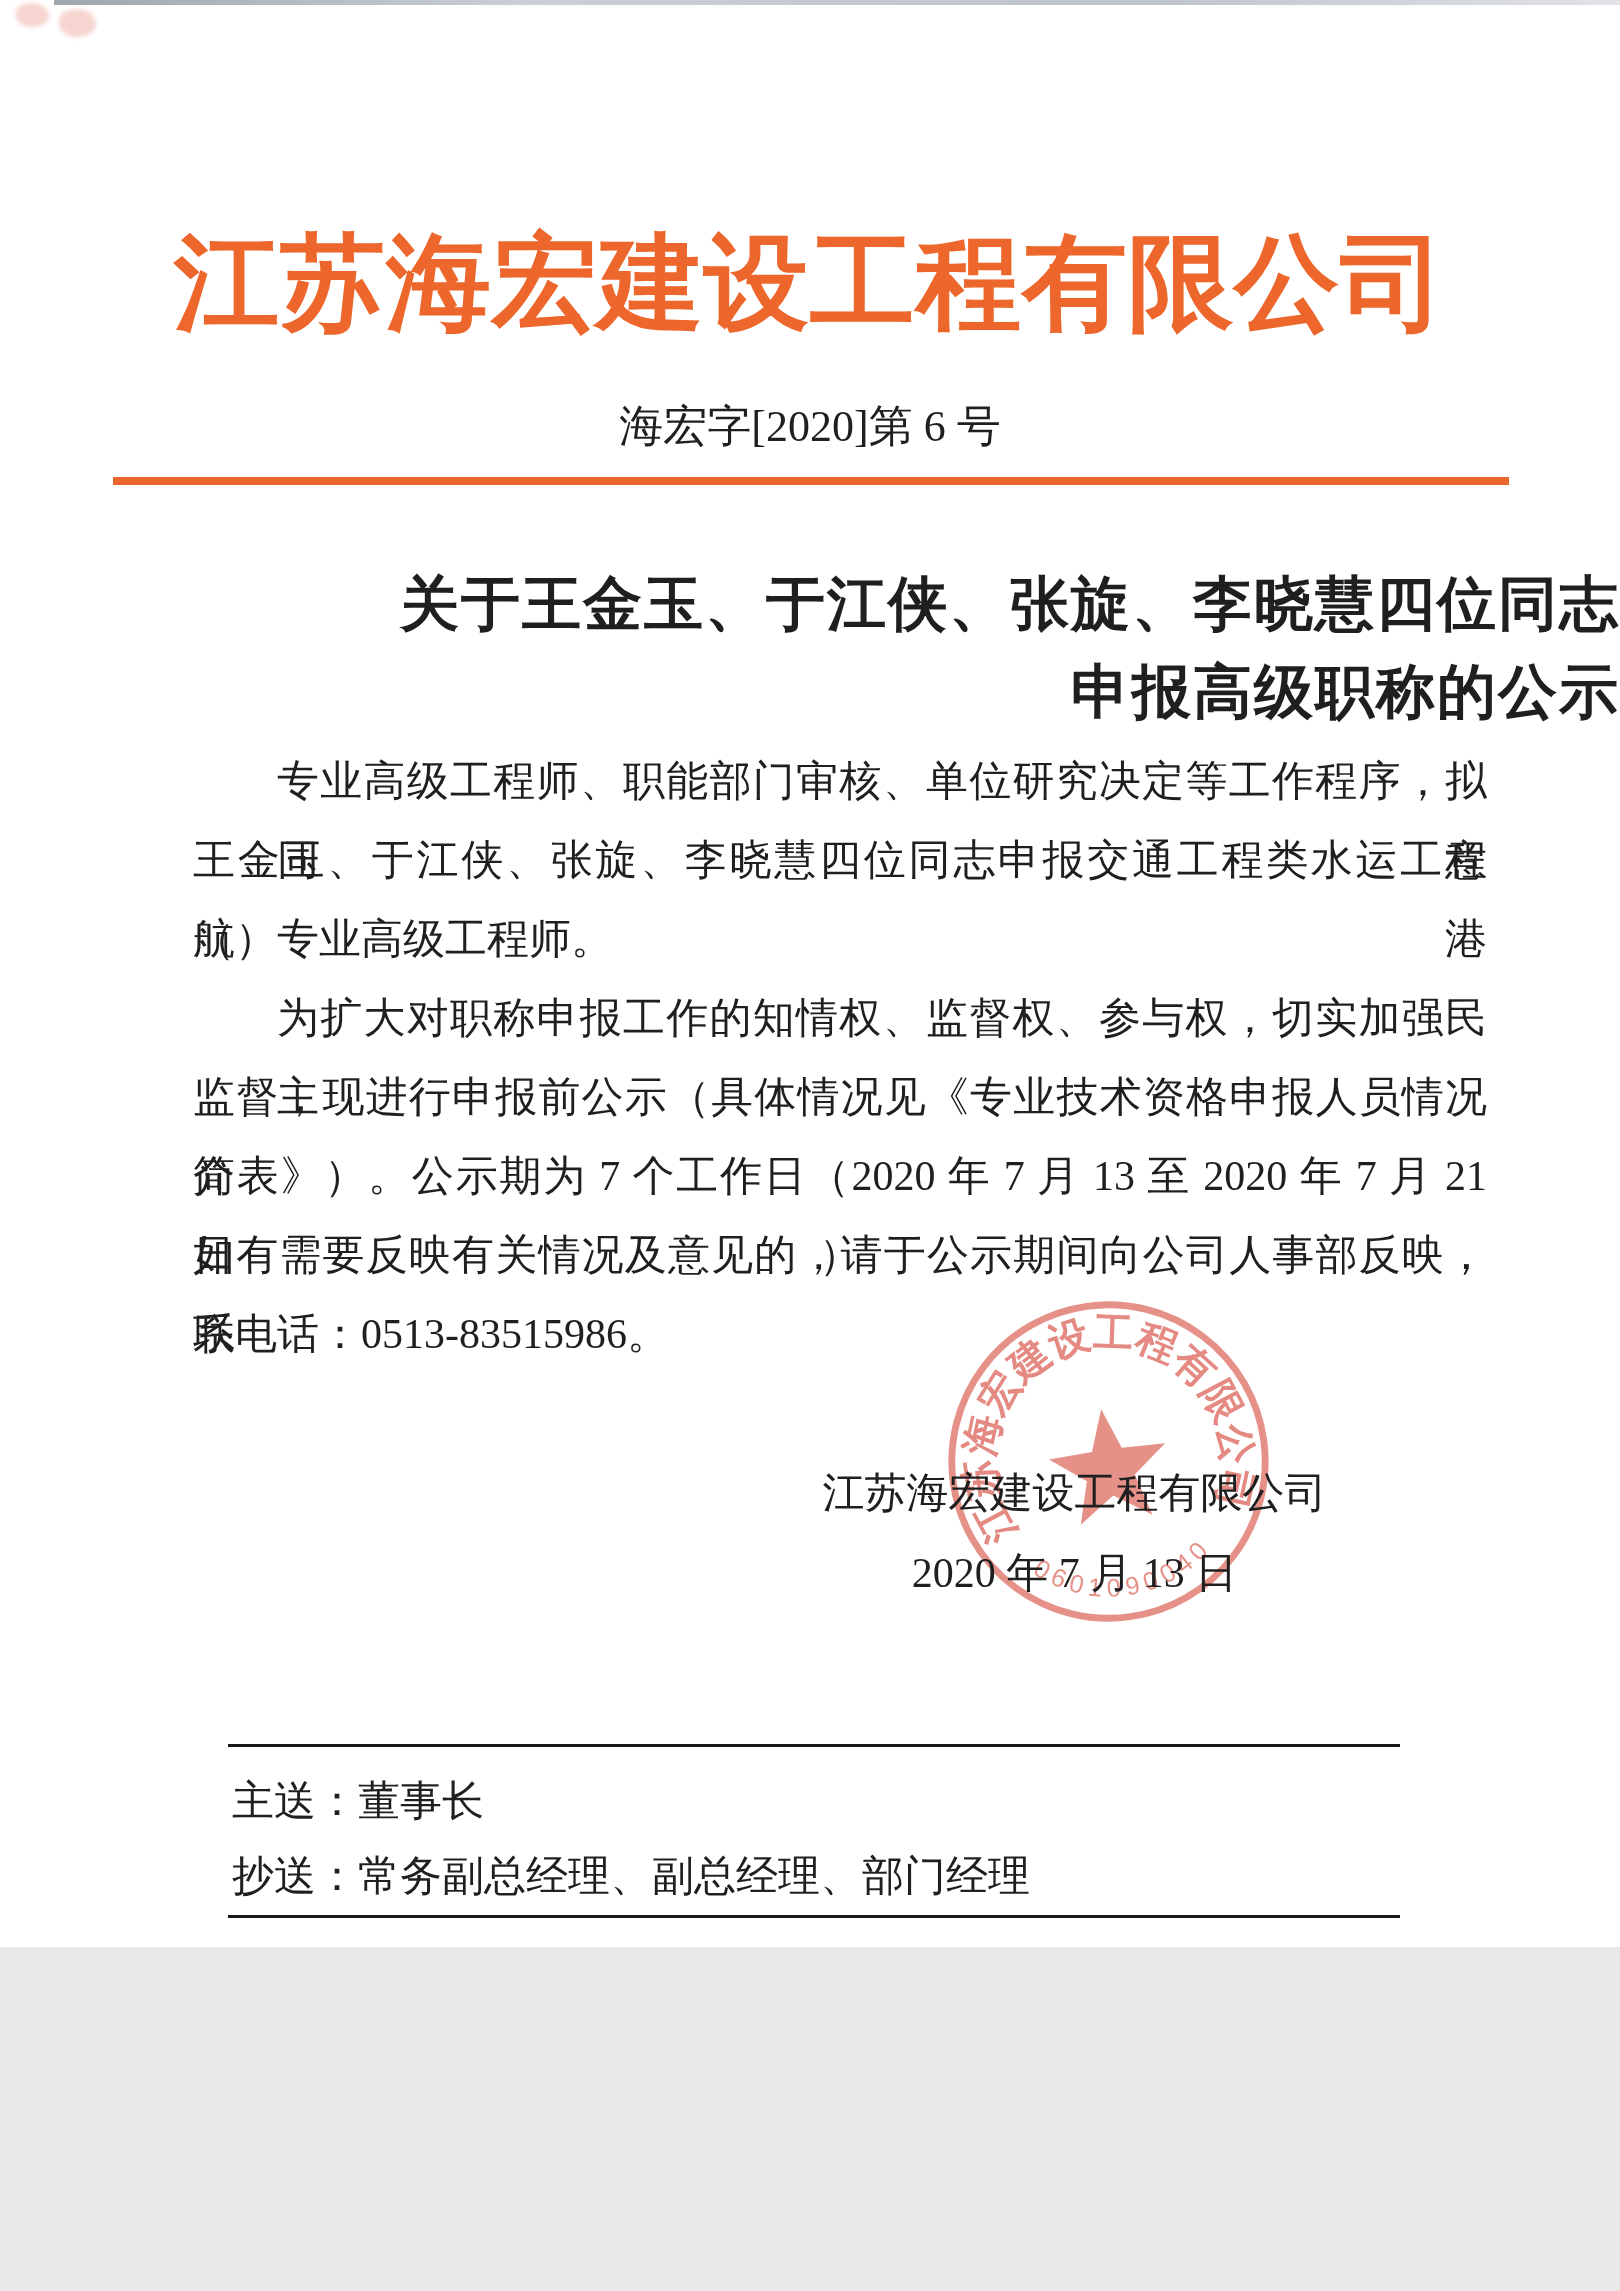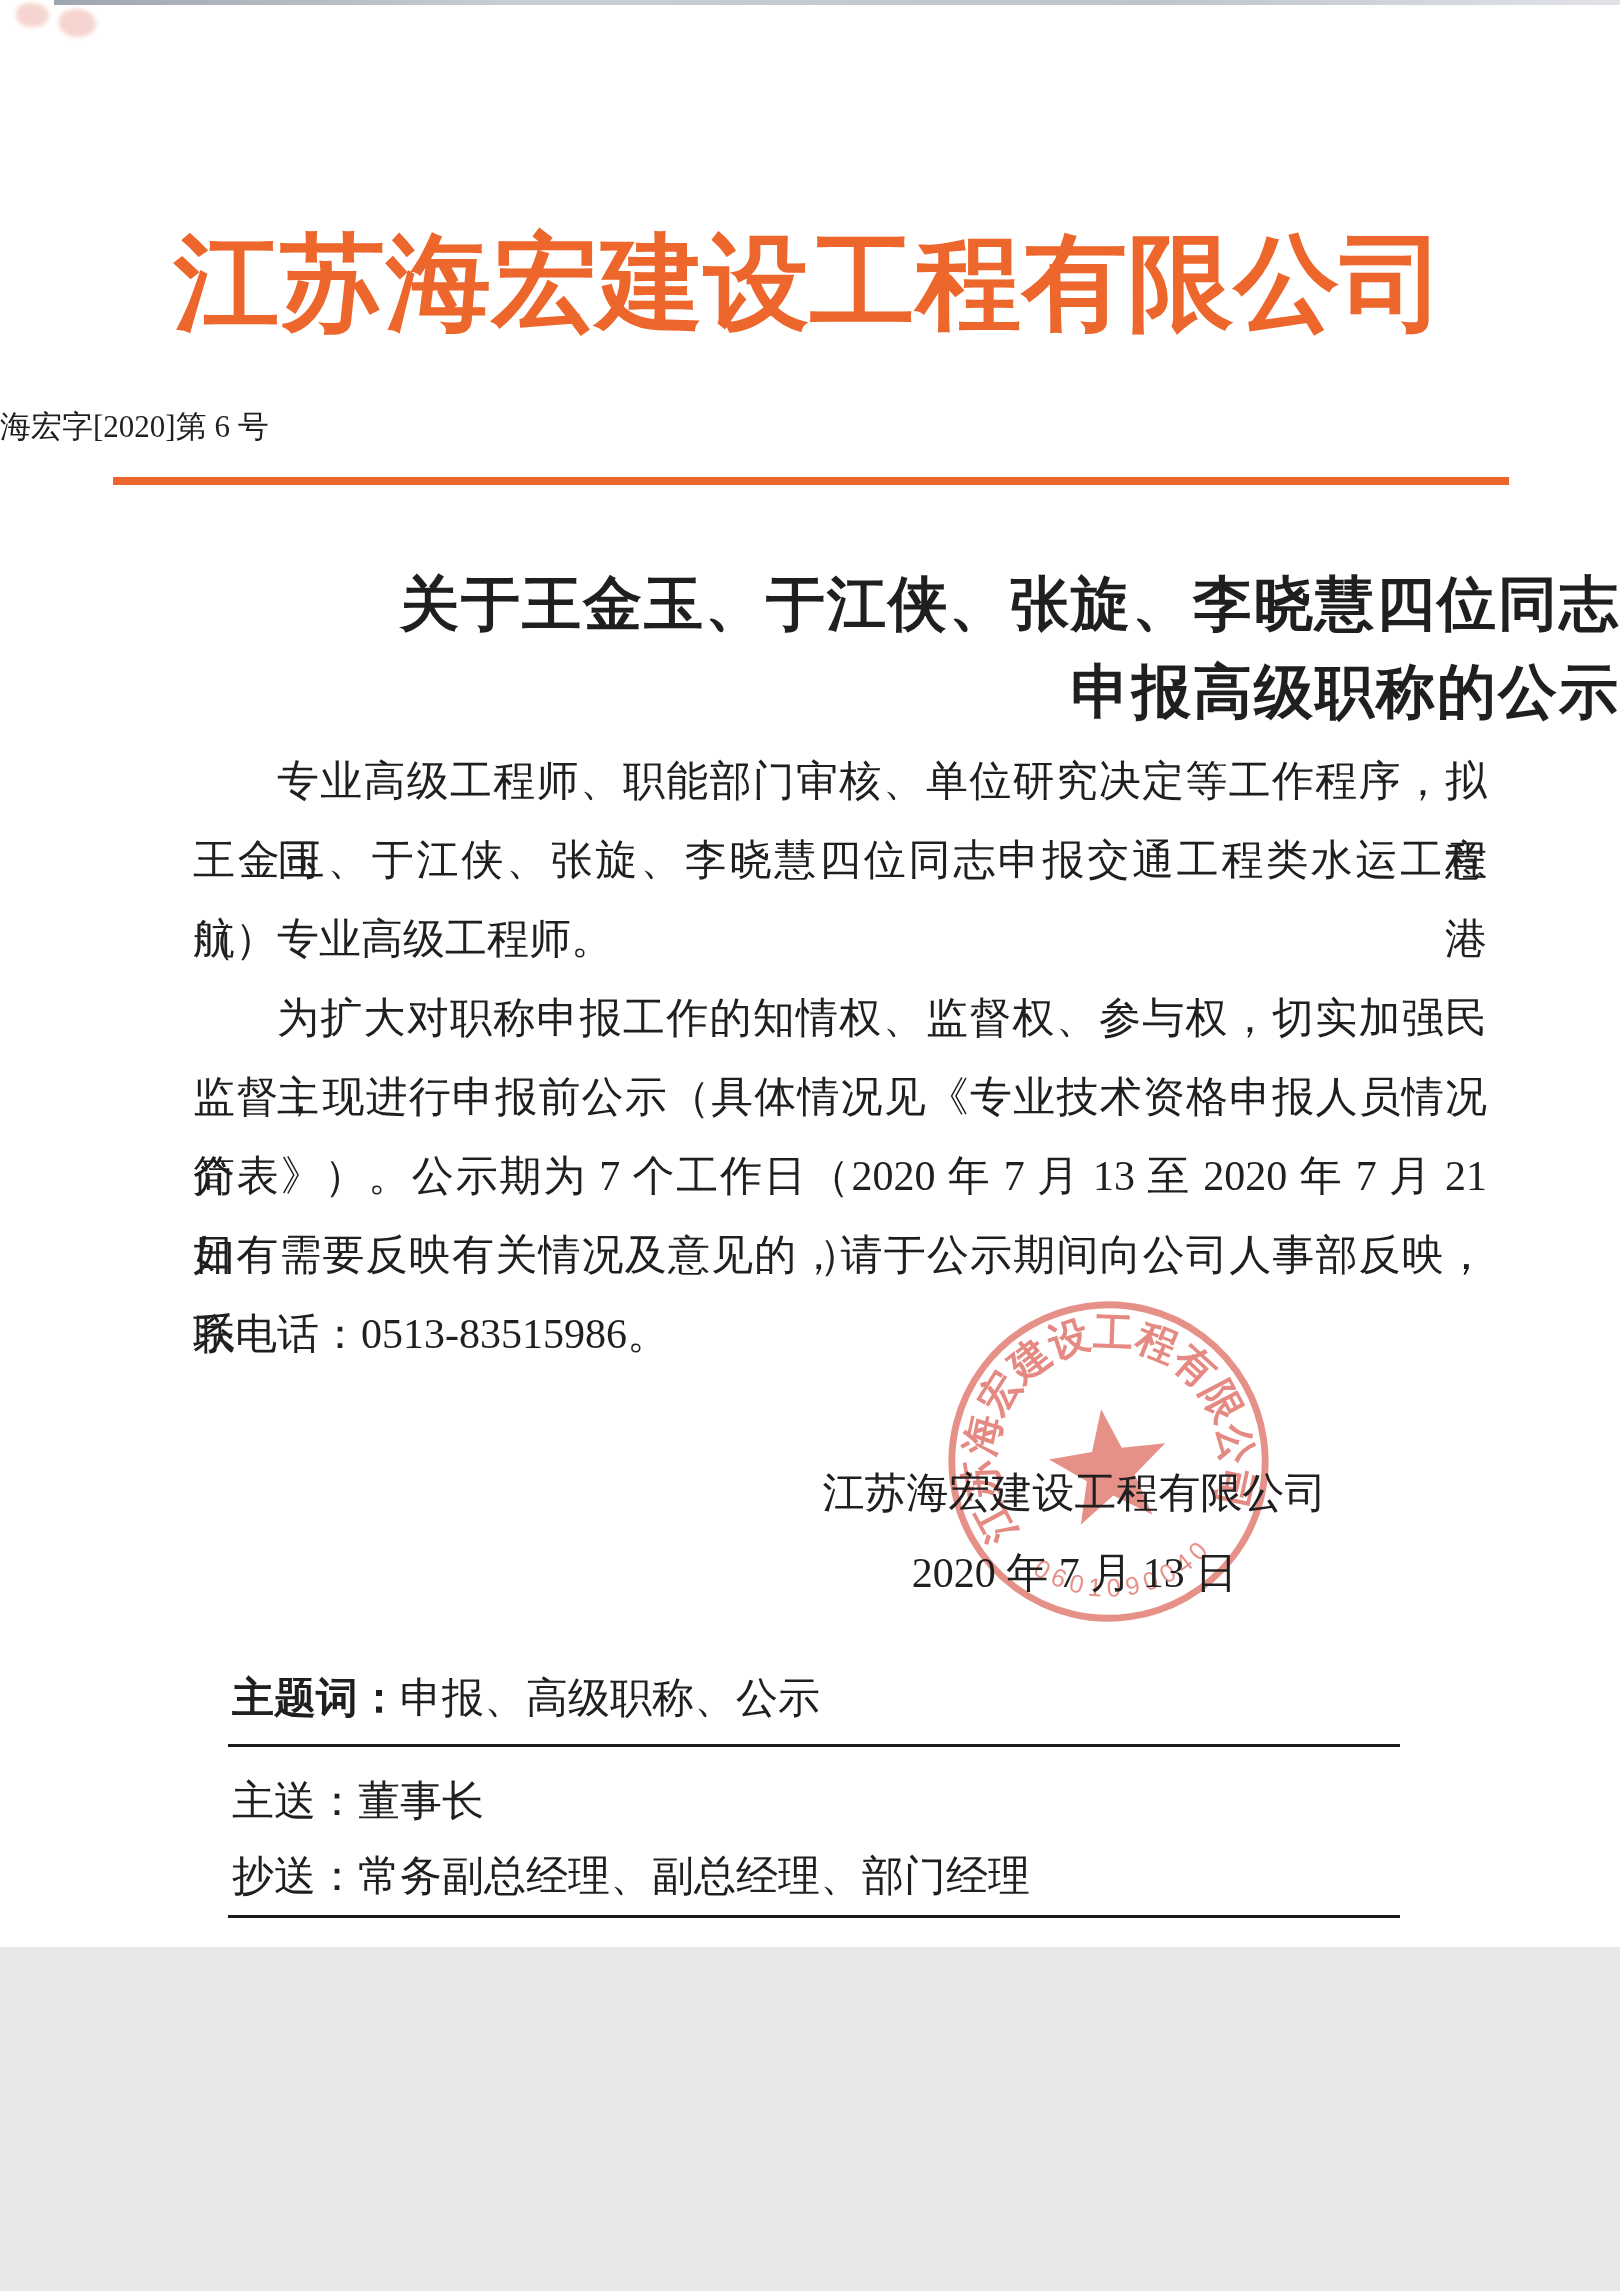--- a/index.html
+++ b/index.html
@@ -22,21 +22,21 @@
   .scan-mark.m2{left:59px;top:8.8px;width:37px;height:28px;}
 
   .letterhead{
     position:absolute;left:0;top:230px;width:1620px;
     font-size:105px;line-height:108px;font-weight:bold;
     text-align:center;letter-spacing:1px;
     color:#ed672c;
   }
   .doc-number{
     position:absolute;left:0;top:397px;width:1620px;
-    font-size:31px;line-height:59px;
+    font-size:44px;line-height:59px;text-align:center;
   }
   .accent-rule{
     position:absolute;left:113px;top:477px;width:1396px;height:7.8px;
     background:#ed672c;
   }
   .doc-title{
     position:absolute;left:0;top:560px;width:1620px;
     font-size:59px;line-height:88px;font-weight:bold;
     text-align:right;letter-spacing:2px;
   }
@@ -120,23 +120,20 @@
         <textPath href="#sealBottomArc" startOffset="6">06010900409</textPath>
       </text>
     </g>
   </svg>
 
   <div class="sig-block">
     <div class="sig-company">江苏海宏建设工程有限公司</div>
     <div class="sig-date">2020 年 7 月 13 日</div>
   </div>
 
-  <div class="footer-row row-subject">
-    <span class="lab">主题词：</span><span>申报、高级职称、公示</span>
-  </div>
 
   <div class="hrule hr1"></div>
 
   <div class="footer-row row-to">
     <span>主送：</span><span>董事长</span>
   </div>
 
   <div class="footer-row row-cc">
     <span>抄送：</span><span>常务副总经理、副总经理、部门经理</span>
   </div>

